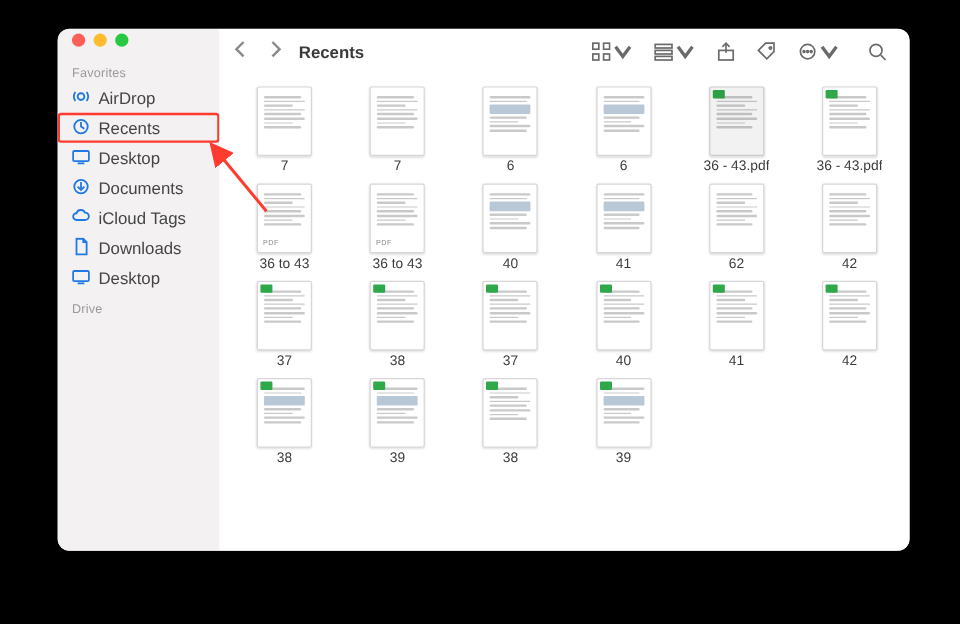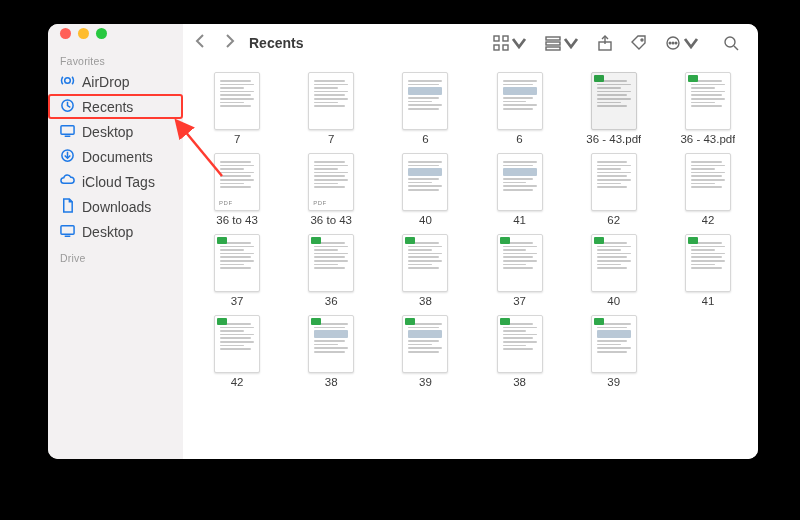--- a/index.html
+++ b/index.html
@@ -402,34 +402,20 @@
             <div class="corner"></div>
             <div class="ln m"></div>
             <div class="ln l"></div>
             <div class="ln s"></div>
             <div class="ln l"></div>
             <div class="ln m"></div>
             <div class="ln l"></div>
             <div class="ln s"></div>
             <div class="ln m"></div>
           </div>
-          <div class="fname">36</div>
-        </div>
-        <div class="file">
-          <div class="thumb">
-            <div class="corner"></div>
-            <div class="ln m"></div>
-            <div class="ln l"></div>
-            <div class="ln s"></div>
-            <div class="ln l"></div>
-            <div class="ln m"></div>
-            <div class="ln l"></div>
-            <div class="ln s"></div>
-            <div class="ln m"></div>
-          </div>
           <div class="fname">38</div>
         </div>
         <div class="file">
           <div class="thumb">
             <div class="corner"></div>
             <div class="ln m"></div>
             <div class="ln l"></div>
             <div class="ln s"></div>
             <div class="ln l"></div>
             <div class="ln m"></div>

